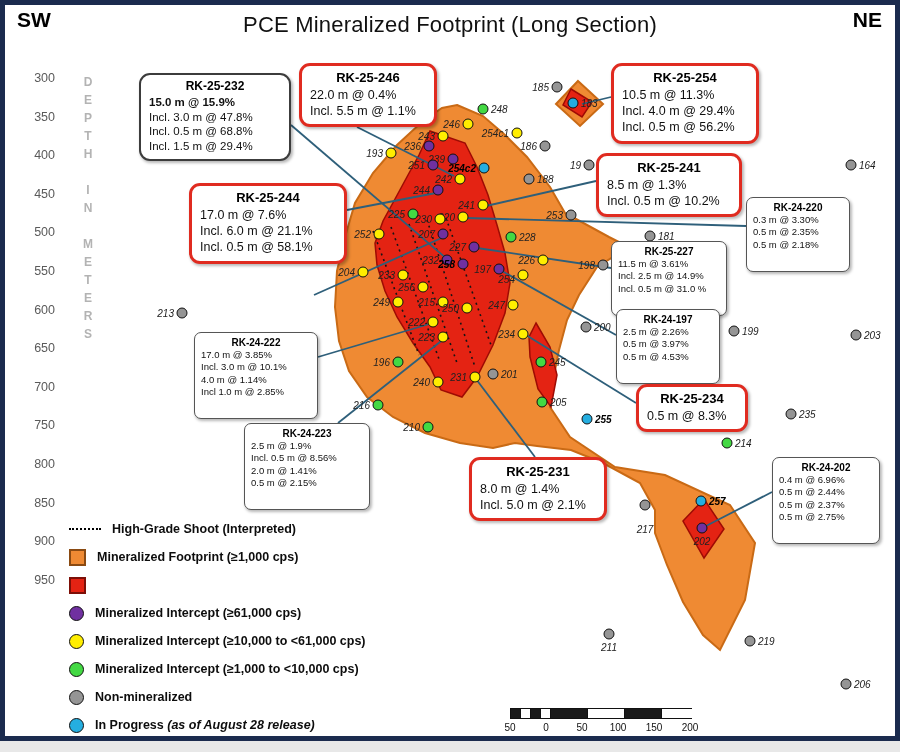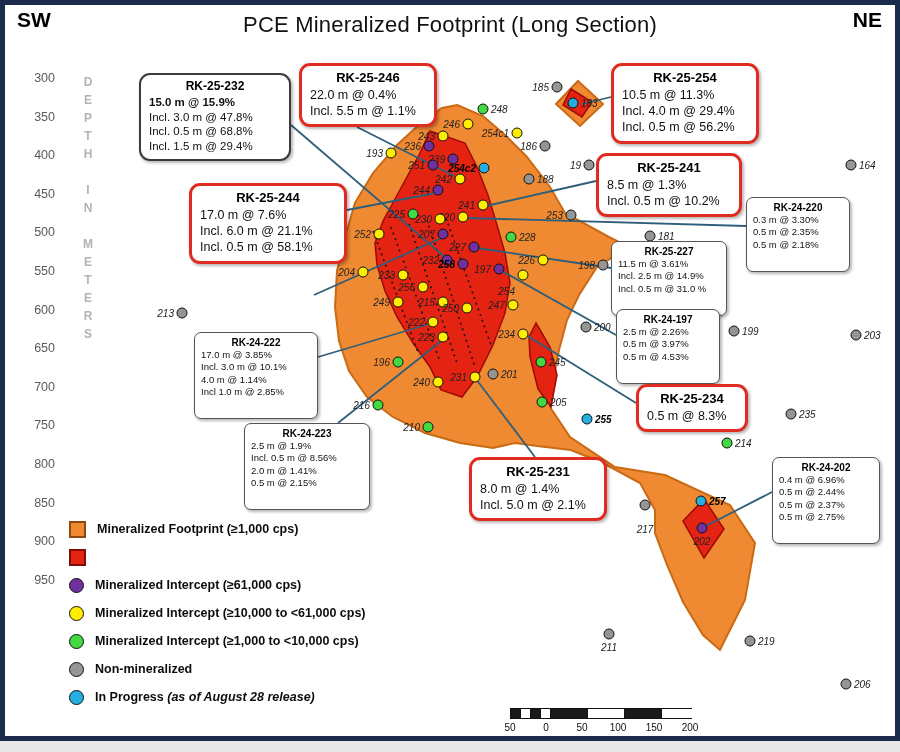--- a/index.html
+++ b/index.html
@@ -186,21 +186,21 @@
       <div class="dot-label" style="left: 434px; top: 255px; transform: translate(-100%, -50%);">232</div>
       <div class="dot" style="left: 458px; top: 259px; background: var(--c-purple);"></div>
       <div class="dot-label bold" style="left: 450px; top: 259px; transform: translate(-100%, -50%);">258</div>
       <div class="dot" style="left: 494px; top: 264px; background: var(--c-purple);"></div>
       <div class="dot-label" style="left: 486px; top: 264px; transform: translate(-100%, -50%);">197</div>
       <div class="dot" style="left: 358px; top: 267px; background: var(--c-yellow);"></div>
       <div class="dot-label" style="left: 350px; top: 267px; transform: translate(-100%, -50%);">204</div>
       <div class="dot" style="left: 398px; top: 270px; background: var(--c-yellow);"></div>
       <div class="dot-label" style="left: 390px; top: 270px; transform: translate(-100%, -50%);">233</div>
       <div class="dot" style="left: 518px; top: 270px; background: var(--c-yellow);"></div>
-      <div class="dot-label" style="left: 510px; top: 286px; transform: translate(-100%, -50%);">254</div>
+      <div class="dot-label" style="left: 510px; top: 274px; transform: translate(-100%, -50%);">254</div>
       <div class="dot" style="left: 598px; top: 260px; background: var(--c-gray);"></div>
       <div class="dot-label" style="left: 590px; top: 260px; transform: translate(-100%, -50%);">198</div>
       <div class="dot" style="left: 418px; top: 282px; background: var(--c-yellow);"></div>
       <div class="dot-label" style="left: 410px; top: 282px; transform: translate(-100%, -50%);">256</div>
       <div class="dot" style="left: 393px; top: 297px; background: var(--c-yellow);"></div>
       <div class="dot-label" style="left: 385px; top: 297px; transform: translate(-100%, -50%);">249</div>
       <div class="dot" style="left: 438px; top: 297px; background: var(--c-yellow);"></div>
       <div class="dot-label" style="left: 430px; top: 297px; transform: translate(-100%, -50%);">215</div>
       <div class="dot" style="left: 462px; top: 303px; background: var(--c-yellow);"></div>
       <div class="dot-label" style="left: 454px; top: 303px; transform: translate(-100%, -50%);">250</div>
@@ -330,20 +330,24 @@
         <div class="c-head">RK-24-202</div>
         <div class="c-line">0.4 m @ 6.96%</div>
         <div class="c-line">0.5 m @ 2.44%</div>
         <div class="c-line">0.5 m @ 2.37%</div>
         <div class="c-line">0.5 m @ 2.75%</div>
       </div>
     </div>
 
   <div class="legend">
       <div class="lg-row">
+        <span class="sw-dash"></span>
+        <span class="lg-label">High-Grade Shoot (Interpreted)</span>
+      </div>
+      <div class="lg-row">
         <span class="sw-square" style="background: var(--c-orange); border-color: rgb(138, 74, 18);"></span>
         <span class="lg-label">Mineralized Footprint (≥1,000 cps)</span>
       </div>
       <div class="lg-row">
         <span class="sw-square" style="background: var(--c-red); border-color: rgb(125, 15, 7);"></span>
       </div>
       <div class="lg-row">
         <span class="sw-circle" style="background: var(--c-purple);"></span>
         <span class="lg-label">Mineralized Intercept  (≥61,000 cps)</span>
       </div>

